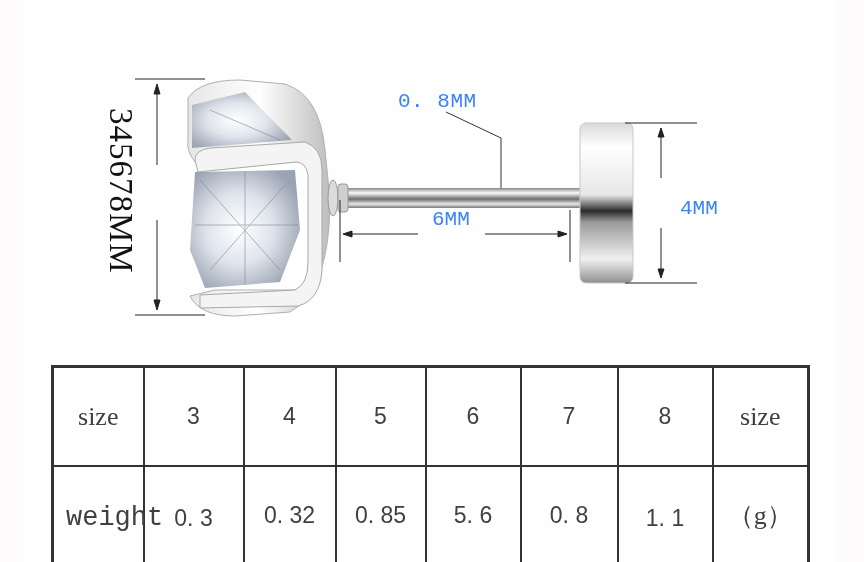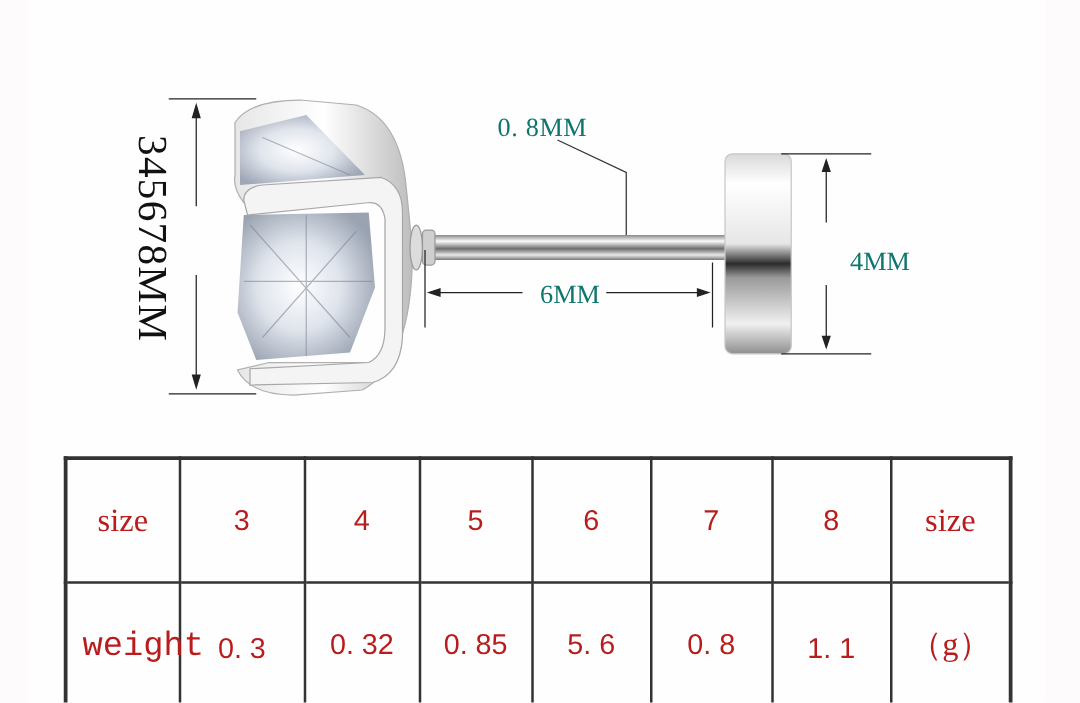--- a/index.html
+++ b/index.html
@@ -14,38 +14,38 @@
 
   .diagram { position: absolute; left: 0; top: 0; width: 864px; height: 340px; }
 
   .label-vertical {
     position: absolute; left: 104px; top: 108px;
     writing-mode: vertical-rl;
     font-family: "Liberation Serif", serif;
     font-size: 33px; color: #111; letter-spacing: 1px; line-height: 1;
   }
   .label {
-    position: absolute; font-family: Liberation Serif, serif;
-    font-size: 21px; color: #0f766e; white-space: nowrap;
+    position: absolute; font-family: Liberation Mono, monospace;
+    font-size: 21px; color: #3b82f6; white-space: nowrap;
   }
   .label.dia { left: 398px; top: 90px; letter-spacing: 0.5px; }
-  .label.len { left: 432px; top: 223px; }
+  .label.len { left: 432px; top: 208px; }
   .label.back { left: 680px; top: 197px; }
 
   table.size-table {
     position: absolute; left: 51px; top: 365px;
     width: 756px; height: 157px;
     border-collapse: collapse;
     border: 3px solid #333;
     table-layout: fixed;
   }
   table.size-table td {
     border: 2px solid #333;
     text-align: center; vertical-align: middle;
-    padding: 12px; color: #b91c1c;
+    padding: 12px; color: #404040;
   }
   table.size-table tr.row-size td { height: 73px; }
   table.size-table tr.row-weight td { height: 78px; }
   .serif { font-family: "Liberation Serif", serif; font-size: 26px; }
   .sans { font-family: "Liberation Sans", sans-serif; font-size: 23px; }
   .weight-cell { padding-top: 6px !important; }
   .row-head-weight { text-align: left; font-size: 27px !important; font-family: Liberation Mono, monospace; }
 </style>
 </head>
 <body>

